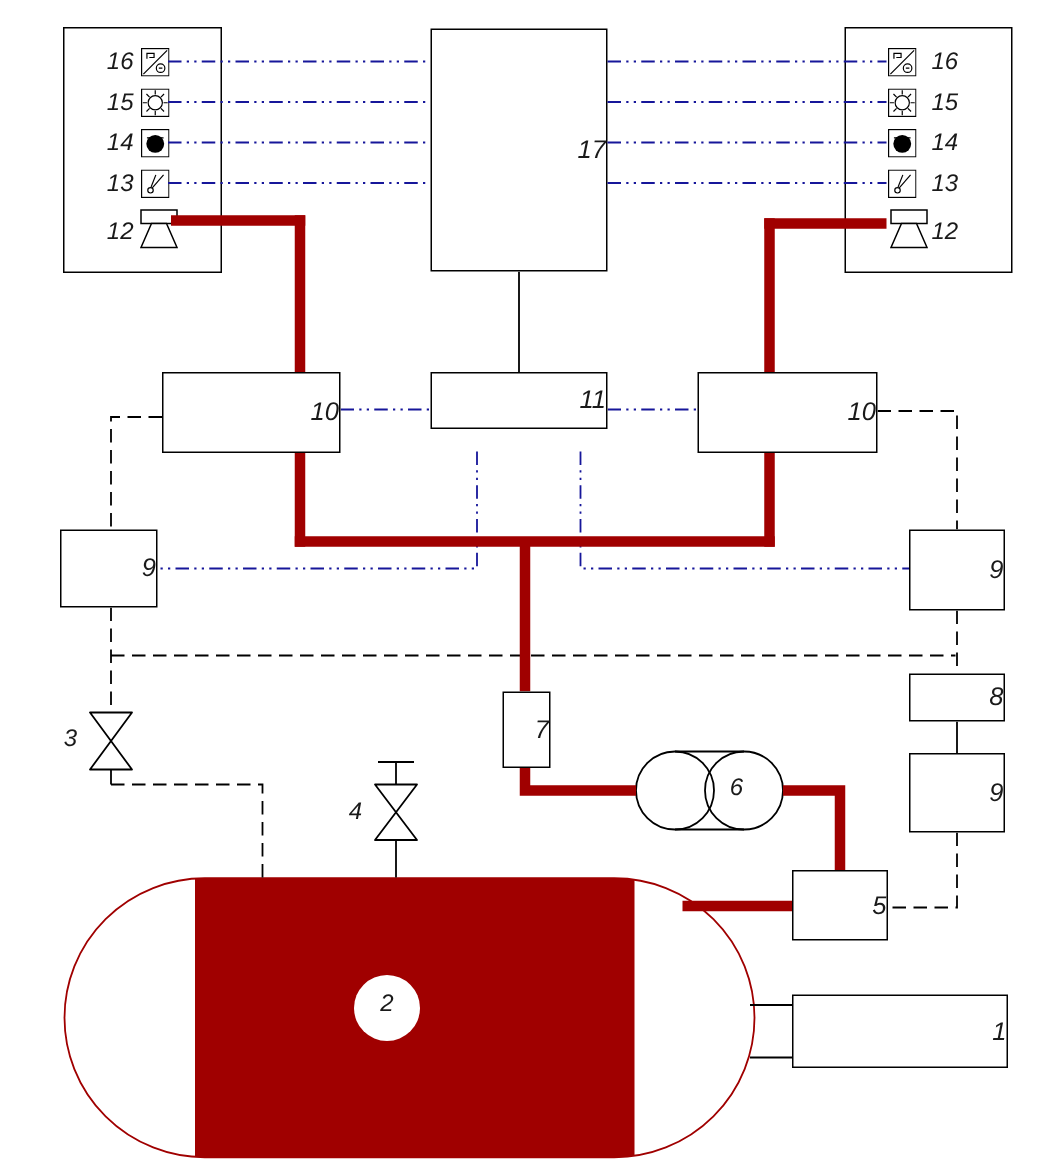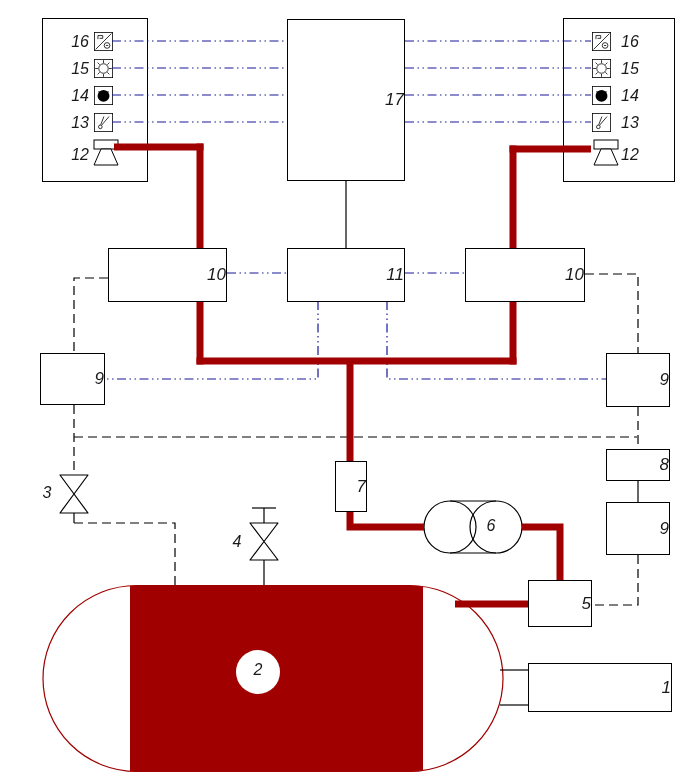--- a/index.html
+++ b/index.html
@@ -94,21 +94,21 @@
       <path d="M455 604 H528"></path>
     </g>
   </svg>
 
   <div class="box" style="left:287px;top:19px;width:118px;height:162px">
     <span>17</span>
   </div>
   <div class="box" style="left:108px;top:248px;width:119px;height:54px">
     <span>10</span>
   </div>
-  <div class="box" style="left:287px;top:248px;width:118px;height:54px">
+  <div class="box" style="left:287px;top:248px;width:118px;height:38px">
     <span>11</span>
   </div>
   <div class="box" style="left:465px;top:248px;width:120px;height:54px">
     <span>10</span>
   </div>
   <div class="box" style="left:40px;top:353px;width:65px;height:52px">
     <span>9</span>
   </div>
   <div class="box" style="left:606px;top:353px;width:64px;height:54px">
     <span>9</span>

